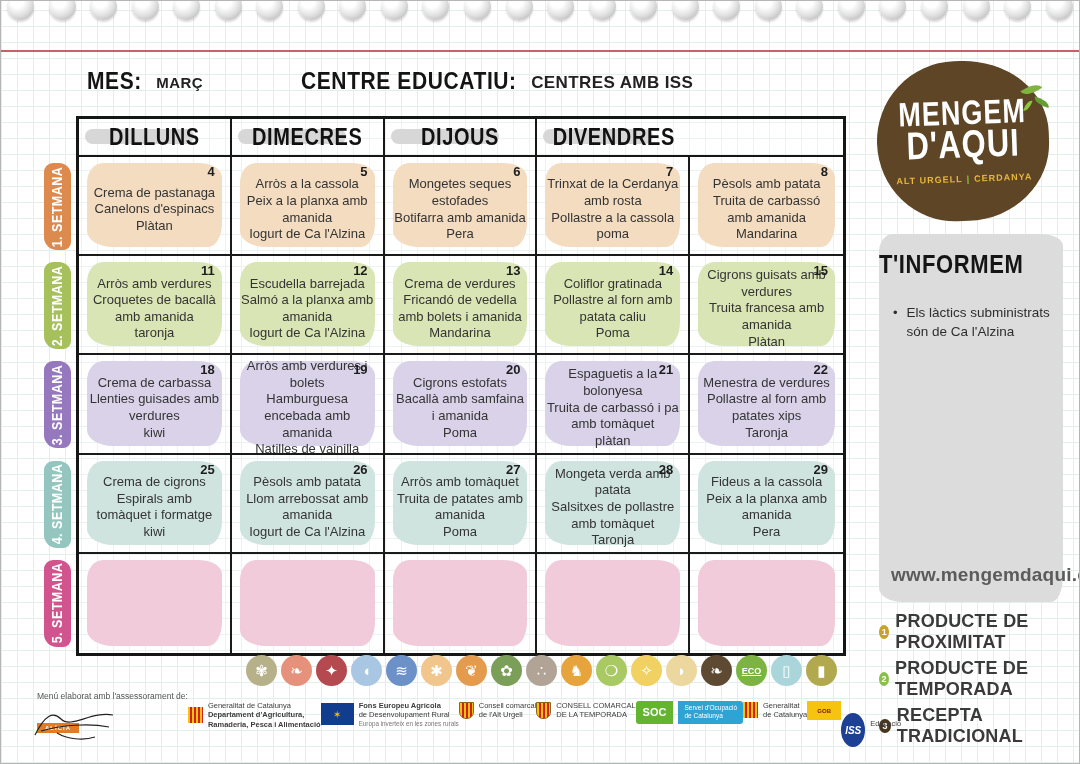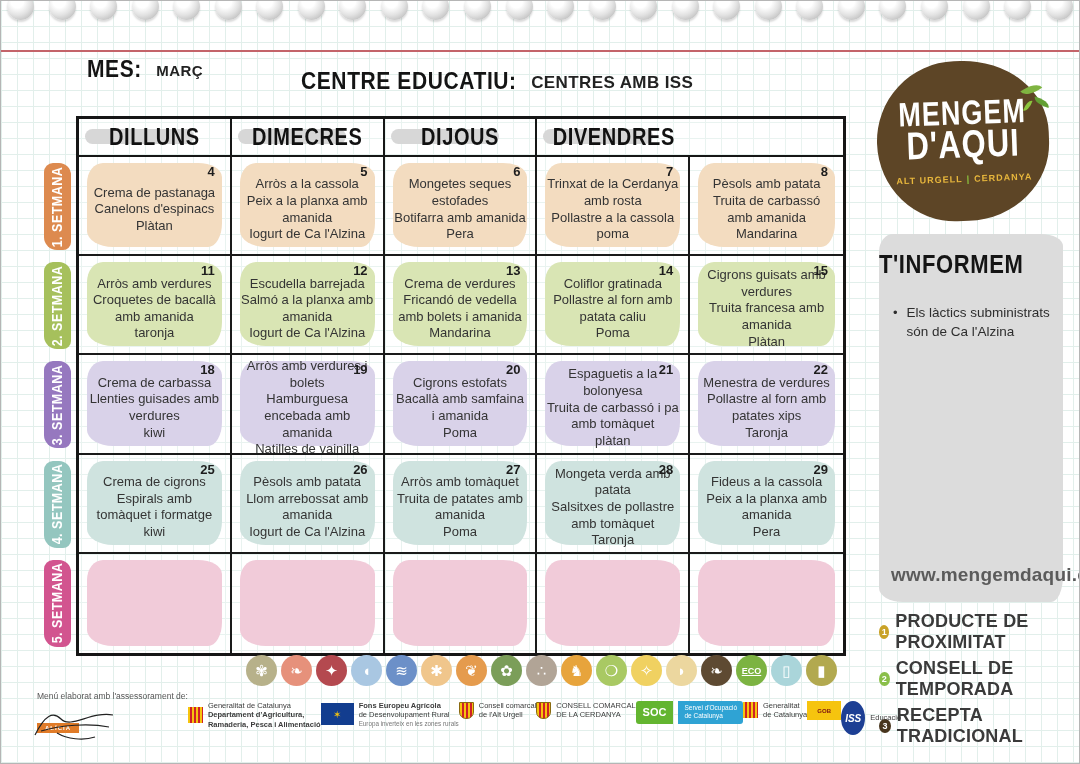--- a/index.html
+++ b/index.html
@@ -13,21 +13,21 @@
     font-family:"Liberation Sans",sans-serif;color:#333;
   }
   .marker{font-weight:700;letter-spacing:.6px;display:inline-block;transform:scaleY(1.18);}
   
   #spiral{position:absolute;top:-8px;left:6px;right:6px;display:flex;justify-content:space-between;}
   .bump{width:27px;height:27px;border-radius:50%;
     background:radial-gradient(circle at 38% 32%,#ffffff 25%,#e2e2e2 55%,#c2c2c2 80%,#b0b0b0);
     box-shadow:0 2px 2px rgba(0,0,0,.15);}
   #redline{position:absolute;top:49px;left:0;width:100%;height:2px;background:#c4646a;}
   
-  #mes-block{position:absolute;left:86px;top:56px;}
+  #mes-block{position:absolute;left:86px;top:68px;}
   #centre-block{position:absolute;left:300px;top:68px;}
   .h-label{font-size:21px;color:#141414;}
   .h-value{font-size:15px;font-weight:700;color:#222;margin-left:10px;letter-spacing:.4px;}
   #centre-block .h-value{font-size:17px;}
   
   #cal{position:absolute;left:75px;top:115px;width:770px;height:540px;border:3px solid #161616;box-sizing:border-box;background:rgba(255,255,255,.25);}
   #cal-head{display:grid;grid-template-columns:repeat(5,1fr);height:36px;border-bottom:2px solid #161616;}
   .day-header{position:relative;border-right:2px solid #161616;display:flex;align-items:center;justify-content:center;}
   .day-header:last-child{border-right:none;}
   .hblob{position:absolute;left:6px;top:10px;width:72%;height:15px;background:#d7d7d7;border-radius:8px;}
@@ -82,21 +82,21 @@
   .p-item{display:flex;align-items:center;gap:5px;margin-top:10px;}
   .p-lines{font-size:7.5px;color:#3c3c3c;line-height:1.25;}
   .p-lines .b{font-weight:700;}
   .p-lines .tiny{font-size:6.3px;color:#777;}
   .senyera{width:15px;height:16px;background:repeating-linear-gradient(90deg,#f6c40e 0 2px,#cf2027 2px 4px);}
   .shield{width:13px;height:15px;background:repeating-linear-gradient(90deg,#f6c40e 0 2px,#cf2027 2px 4px);border-radius:0 0 7px 7px;border:1px solid #8a6a10;}
   .euflag{width:33px;height:22px;background:#123d8f;color:#f6c40e;font-size:10px;display:flex;align-items:center;justify-content:center;}
   .socbox{display:flex;align-items:stretch;}
   .soc-g{background:#63b530;color:#fff;font-weight:700;font-size:11px;padding:4px 7px;border-radius:3px 0 0 3px;display:flex;align-items:center;}
   .soc-b{background:#2fa3d4;color:#fff;font-size:6.5px;padding:3px 6px;border-radius:0 3px 3px 0;line-height:1.3;}
-  .iss-c{width:24px;height:34px;border-radius:50%;background:#1d3f94;color:#fff;font-style:italic;font-weight:700;font-size:10px;display:flex;align-items:center;justify-content:center;}
+  .iss-c{width:24px;height:34px;border-radius:50%;background:#1d3f94;color:#fff;font-style:italic;font-weight:700;font-size:10px;display:flex;align-items:center;justify-content:center;margin-top:12px;}
   .alicia-box{background:#e07b28;color:#fff;font-size:6px;font-weight:700;padding:2px 8px;letter-spacing:1px;}
   .alicia-wrap{position:relative;padding-top:12px;}
   .alicia-scribble{position:absolute;top:-2px;left:-6px;}
   .tri{width:0;height:0;border-left:13px solid #f29222;border-top:8px solid transparent;border-bottom:14px solid transparent;transform:rotate(12deg);}
   .oval{width:22px;height:14px;background:#2374bb;border-radius:50%;margin-left:-6px;margin-top:-8px;}
   .spainbox{width:34px;height:19px;background:#f6c40e;display:flex;align-items:center;justify-content:center;font-size:6px;color:#7a1010;font-weight:700;}
 </style>
 </head>
 <body>
 
@@ -368,21 +368,21 @@
     <div id="website">www.mengemdaqui.cat</div>
   </div>
 
   <div id="legend">
       <div class="legend-row">
         <span class="legend-dot" style="background: rgb(201, 162, 39);">1</span>
         <span class="legend-label">PRODUCTE DE PROXIMITAT</span>
       </div>
       <div class="legend-row">
         <span class="legend-dot" style="background: rgb(138, 191, 74);">2</span>
-        <span class="legend-label">CONSELL DE TEMPORADA</span>
+        <span class="legend-label">PRODUCTE DE TEMPORADA</span>
       </div>
       <div class="legend-row">
         <span class="legend-dot" style="background: rgb(71, 53, 29);">3</span>
         <span class="legend-label">RECEPTA TRADICIONAL</span>
       </div>
     </div>
   <div id="food-icons">
       <span class="ficon" style="background: rgb(183, 177, 138);">✾</span>
       <span class="ficon" style="background: rgb(230, 145, 123);">❧</span>
       <span class="ficon" style="background: rgb(180, 73, 79);">✦</span>
@@ -432,21 +432,21 @@
       <span class="shield"></span>
       <span class="p-lines b">
           <div>Consell comarcal</div>
           <div>de l'Alt Urgell</div>
         </span>
     </div>
     <div class="p-item">
       <span class="shield"></span>
       <span class="p-lines">
           <div>CONSELL COMARCAL</div>
-          <div>DE LA CERDANYA</div>
+          <div>DE LA TEMPORADA</div>
         </span>
     </div>
     <div class="p-item socbox">
       <span class="soc-g">SOC</span>
       <span class="soc-b">
           <div>Servei d'Ocupació</div>
           <div>de Catalunya</div>
         </span>
     </div>
     <div class="p-item">

